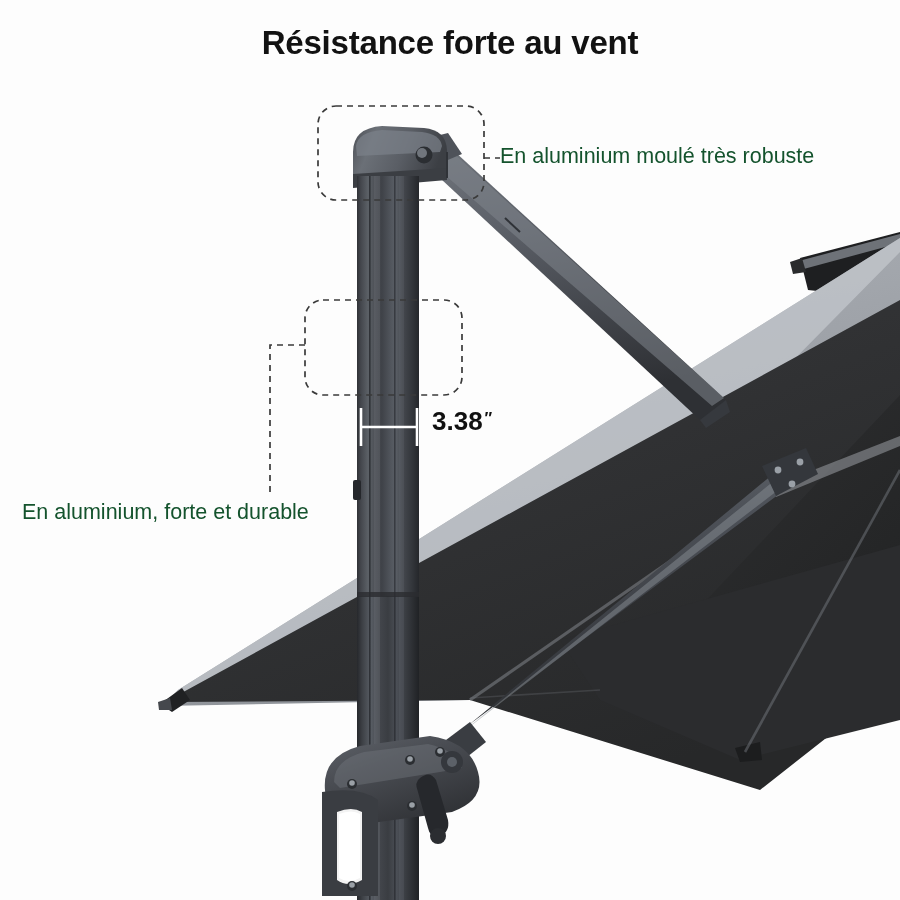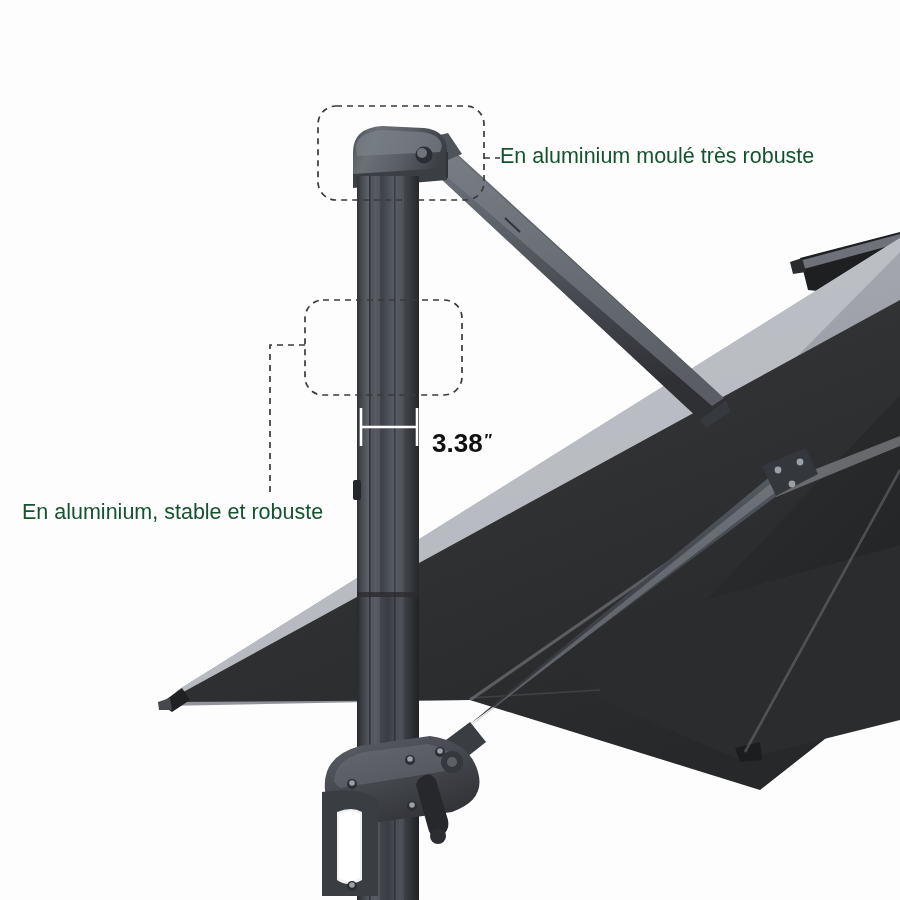--- a/index.html
+++ b/index.html
@@ -45,21 +45,21 @@
     left: 500px;
     top: 144px;
   }
   #label-bottom {
     left: 22px;
     top: 500px;
   }
   .dim-text {
     position: absolute;
     left: 432px;
-    top: 428px;
+    top: 406px;
     font-family: "Liberation Sans", sans-serif;
     font-size: 26px;
     font-weight: bold;
     color: #111111;
     white-space: nowrap;
   }
   .dim-text .unit {
     font-size: 16px;
     font-weight: bold;
     vertical-align: 6px;
@@ -259,22 +259,23 @@
       <path d="M 305,345 L 270,345 L 270,492"></path>
     </g>
 
     <g stroke="#ffffff" stroke-width="2.6">
       <line x1="360" y1="427" x2="418" y2="427"></line>
       <line x1="361" y1="408" x2="361" y2="446"></line>
       <line x1="417" y1="408" x2="417" y2="446"></line>
     </g>
   </svg>
 
+  <div class="title">Résistance forte au vent</div>
 
   <div class="callout-text" id="label-top">En aluminium moulé très robuste</div>
 
-  <div class="callout-text" id="label-bottom">En aluminium, stable et robuste</div>
+  <div class="callout-text" id="label-bottom">En aluminium, forte et durable</div>
 
   <div class="dim-text">
     <span>3.38</span><span class="unit">″</span>
   </div>
 
 </div>
 
 </body></html>

